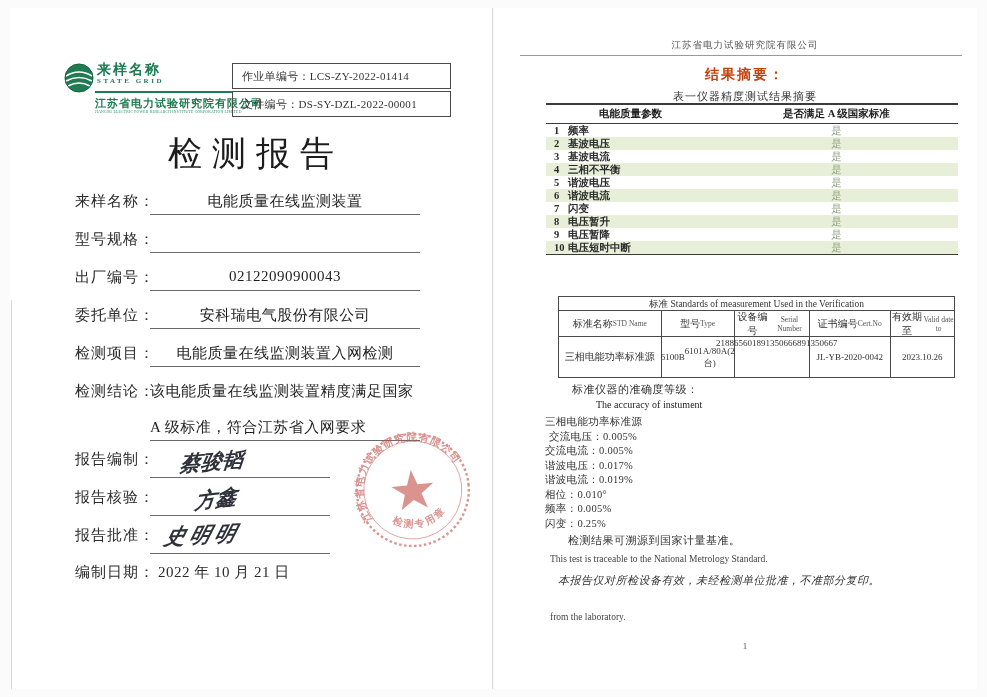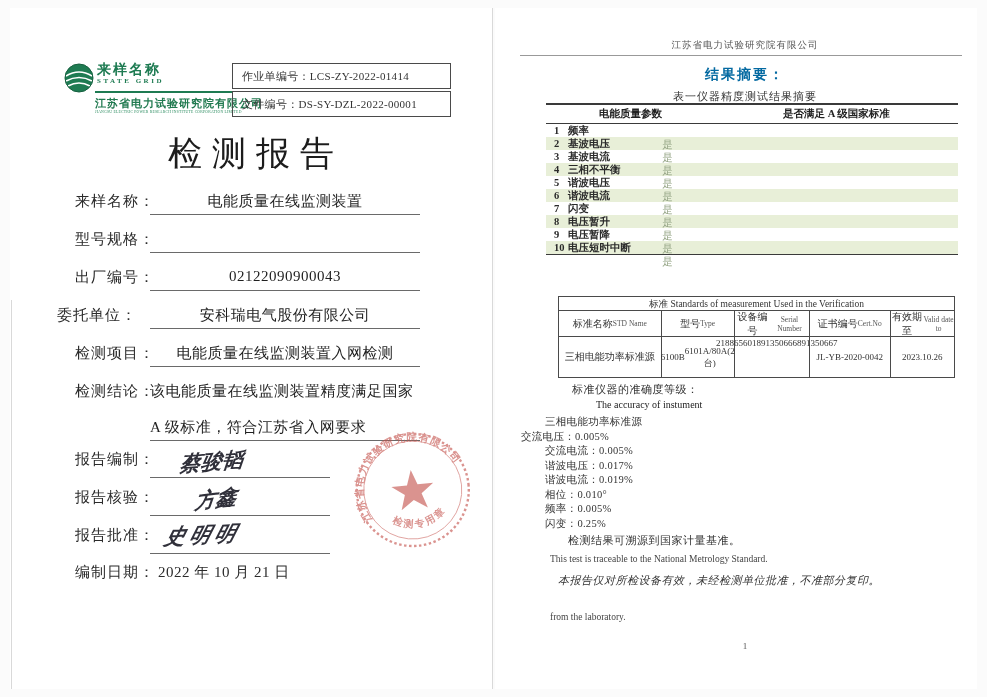--- a/index.html
+++ b/index.html
@@ -19,28 +19,28 @@
   .num-box{position:absolute;border:1.5px solid #4a4a4a;display:flex;align-items:center;padding-left:9px;font-size:11px;color:#333;letter-spacing:.3px;white-space:nowrap;}
   .doc-title{font-size:34px;letter-spacing:10px;color:#1c1c1c;text-align:center;font-weight:500;}
   .f-label{font-size:15px;color:#2b2b2b;letter-spacing:1px;white-space:nowrap;}
   .f-value{position:absolute;text-align:center;font-size:15px;color:#1f1f1f;letter-spacing:.5px;white-space:nowrap;}
   .f-line{position:absolute;height:1px;background:#6a6a6a;}
   .sig{font-size:21px;font-weight:600;font-style:italic;color:#30303a;transform:rotate(-4deg) skewX(-10deg);white-space:nowrap;}
 
   
   .rp-header{font-size:9.5px;color:#555;text-align:center;letter-spacing:1px;}
   .rp-rule{position:absolute;height:1px;background:#999;}
-  .summary-title{font-size:14px;font-weight:600;text-align:center;letter-spacing:2px;color:#0369a1;}
+  .summary-title{font-size:14px;font-weight:600;text-align:center;letter-spacing:2px;color:#c2410c;}
   .tbl1-caption{font-size:11px;text-align:center;color:#333;letter-spacing:1px;}
   .tbl1{position:absolute;border-top:2px solid #3a3a3a;border-bottom:1.5px solid #3a3a3a;font-size:10.5px;}
   .tbl1-head{display:flex;border-bottom:1px solid #3a3a3a;font-weight:bold;height:19px;align-items:center;}
   .tbl1 .c1{width:41%;}
   .tbl1 .c2{width:59%;text-align:center;}
   .tbl1-head .c1{text-align:center;}
-  .tbl1-row{display:flex;height:13px;flex-direction:column;}
+  .tbl1-row{display:flex;height:13px;align-items:center;}
   .tbl1-row:nth-child(odd){background:#e8efd8;}
   .tbl1-row .c1{padding-left:8px;text-align:left;font-weight:bold;color:#2a2a2a;}
   .tbl1-row .no{display:inline-block;min-width:14px;}
   .tbl1-row .ok{color:#93a383;}
   .tbl2{position:absolute;border:1.5px solid #4a4a4a;font-size:10px;color:#333;}
   .tbl2-title{height:14px;line-height:14px;text-align:center;border-bottom:1px solid #4a4a4a;font-size:9.5px;}
   .tbl2-grid{display:flex;}
   .tbl2-grid .cell{border-right:1px solid #4a4a4a;display:flex;align-items:center;justify-content:center;text-align:center;}
   .tbl2-grid .cell:last-child{border-right:none;}
   .tbl2-headrow{border-bottom:1px solid #4a4a4a;height:26px;}
@@ -98,21 +98,21 @@
   <div class="f-value" style="left:150px;top:192px;width:270px;">电能质量在线监测装置</div>
   <div class="f-line" style="left:150px;top:214px;width:270px;"></div>
 
   <div class="abs f-label" style="left:75px;top:230px;">型号规格：</div>
   <div class="f-line" style="left:150px;top:252px;width:270px;"></div>
 
   <div class="abs f-label" style="left:75px;top:268px;">出厂编号：</div>
   <div class="f-value" style="left:150px;top:268px;width:270px;">02122090900043</div>
   <div class="f-line" style="left:150px;top:290px;width:270px;"></div>
 
-  <div class="abs f-label" style="left:57px;top:306px;">委托单位：</div>
+  <div class="abs f-label" style="left:75px;top:306px;">委托单位：</div>
   <div class="f-value" style="left:150px;top:306px;width:270px;">安科瑞电气股份有限公司</div>
   <div class="f-line" style="left:150px;top:328px;width:270px;"></div>
 
   <div class="abs f-label" style="left:75px;top:344px;">检测项目：</div>
   <div class="f-value" style="left:150px;top:344px;width:270px;">电能质量在线监测装置入网检测</div>
   <div class="f-line" style="left:150px;top:366px;width:270px;"></div>
 
   <div class="abs f-label" style="left:75px;top:382px;">检测结论：</div>
   <div class="f-value" style="left:150px;top:382px;width:280px;text-align:left;">该电能质量在线监测装置精度满足国家</div>
   <div class="f-value" style="left:150px;top:418px;width:280px;text-align:left;">A 级标准，符合江苏省入网要求</div>
@@ -240,21 +240,21 @@
         <span>891350667</span>
       </div>
       <div class="cell w4">JL-YB-2020-0042</div>
       <div class="cell w5">2023.10.26</div>
     </div>
   </div>
 
   <div class="abs acc-intro" style="left:572px;top:382px;">标准仪器的准确度等级：</div>
   <div class="abs acc-head" style="left:596px;top:399px;">The accuracy of instument</div>
   <div class="abs acc-item" style="left:545px;top:415px;">三相电能功率标准源</div>
-  <div class="abs acc-item" style="left:521px;top:430px;">交流电压：0.005%</div>
+  <div class="abs acc-item" style="left:549px;top:430px;">交流电压：0.005%</div>
   <div class="abs acc-item" style="left:545px;top:444px;">交流电流：0.005%</div>
   <div class="abs acc-item" style="left:545px;top:459px;">谐波电压：0.017%</div>
   <div class="abs acc-item" style="left:545px;top:473px;">谐波电流：0.019%</div>
   <div class="abs acc-item" style="left:545px;top:488px;">相位：0.010°</div>
   <div class="abs acc-item" style="left:545px;top:502px;">频率：0.005%</div>
   <div class="abs acc-item" style="left:545px;top:517px;">闪变：0.25%</div>
 
   <div class="abs note-zh" style="left:568px;top:533px;">检测结果可溯源到国家计量基准。</div>
   <div class="abs note-en" style="left:550px;top:554px;">This test is traceable to the National Metrology Standard.</div>
   <div class="abs note-zh" style="left:558px;top:573px;font-style:italic;">本报告仅对所检设备有效，未经检测单位批准，不准部分复印。</div>

